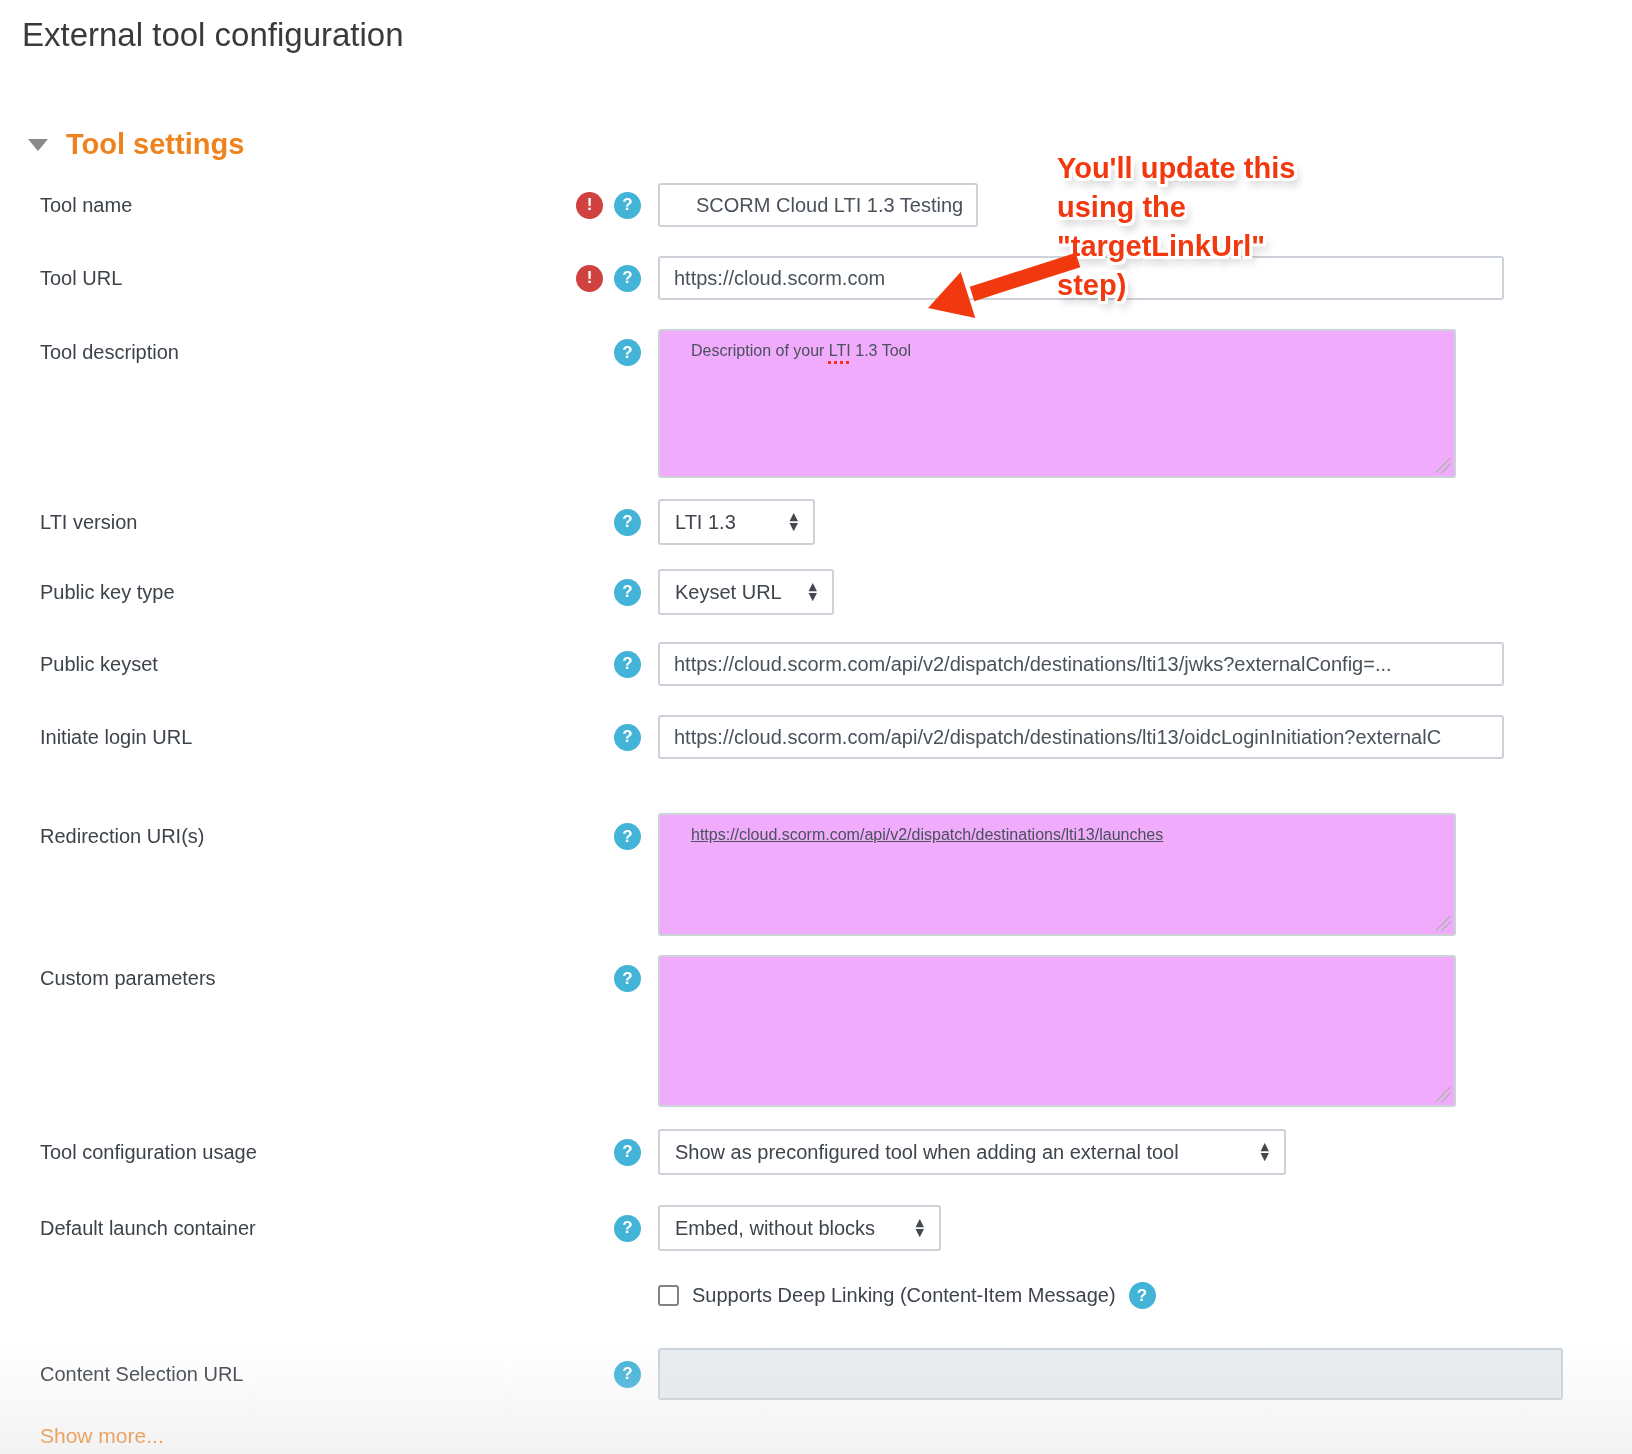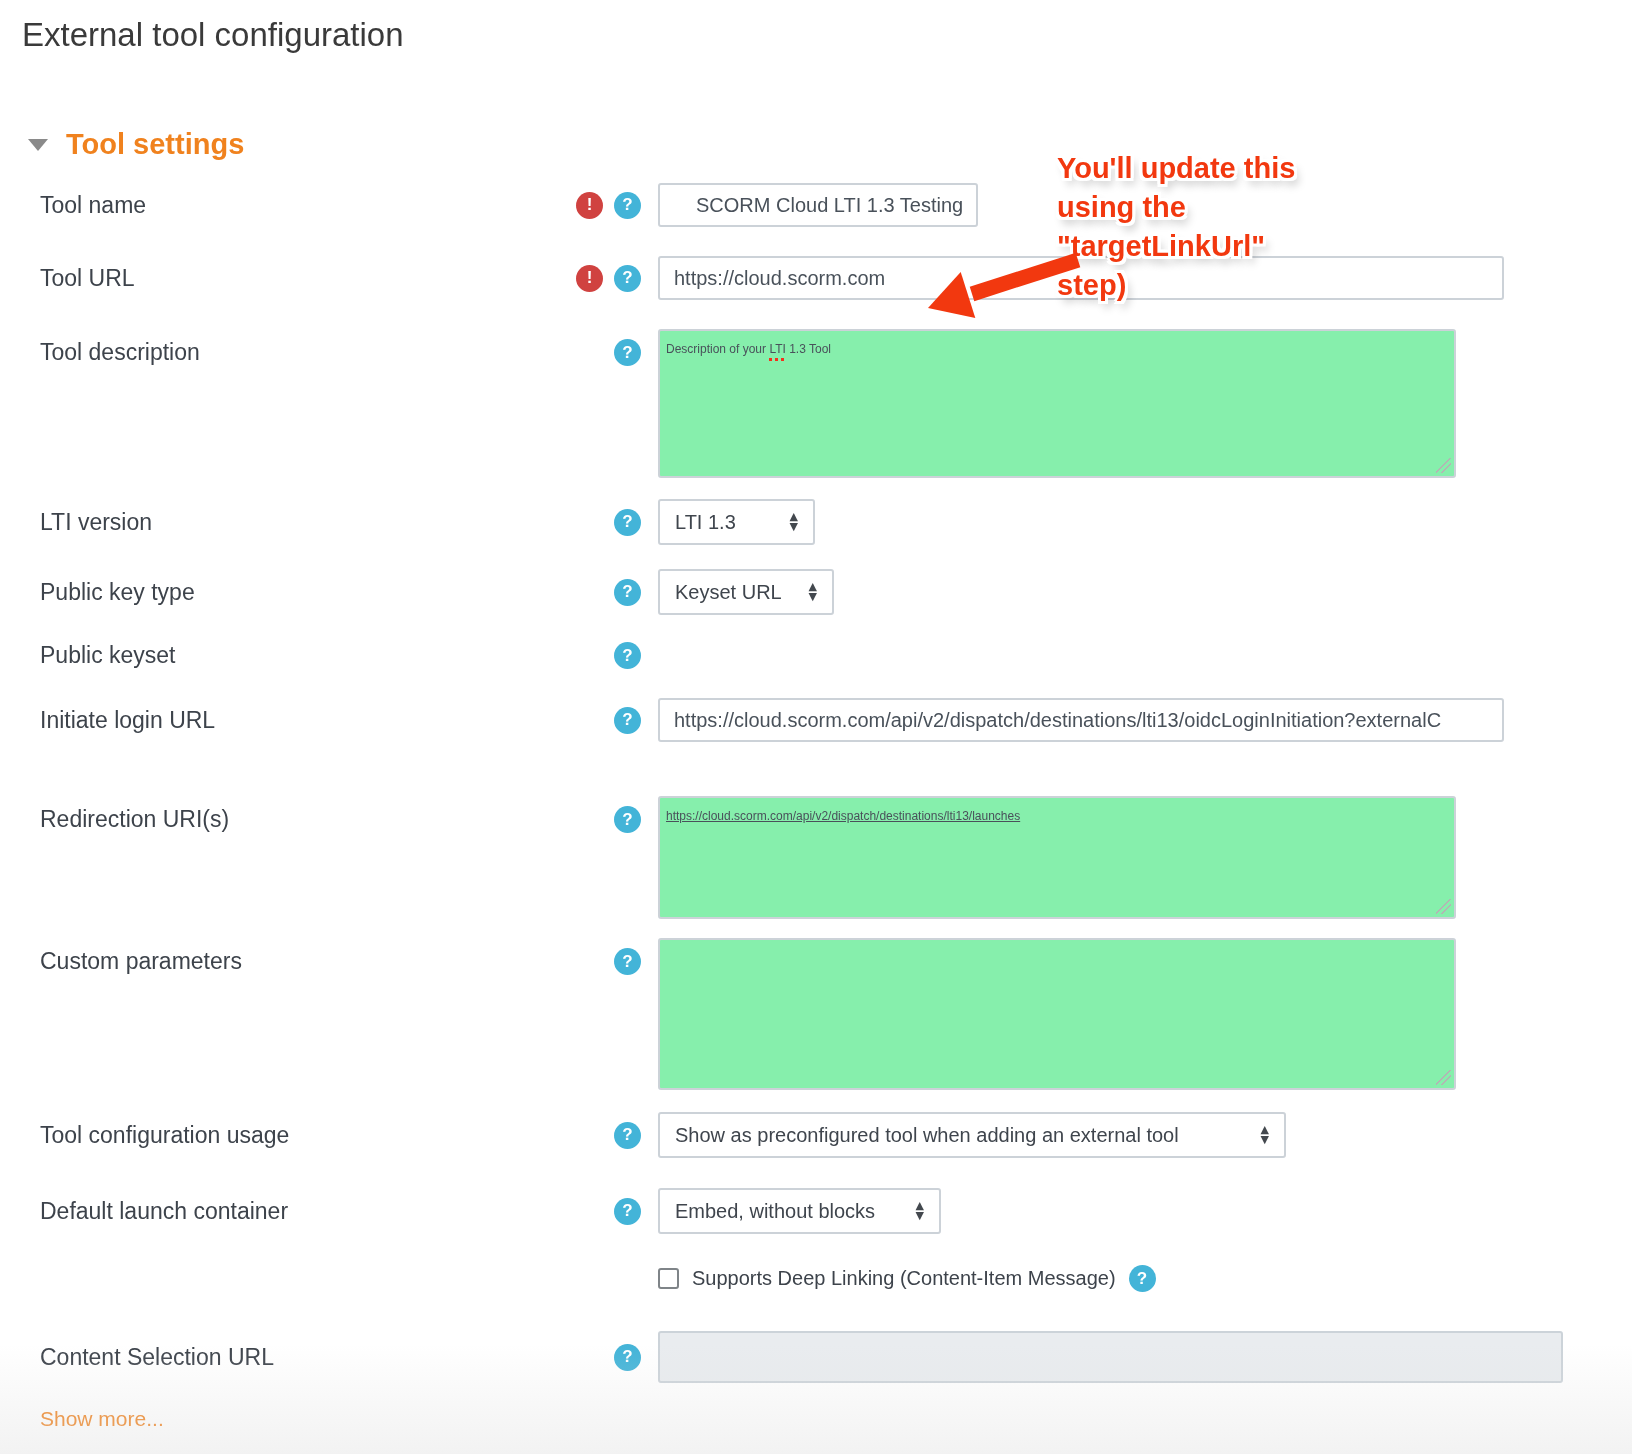--- a/index.html
+++ b/index.html
@@ -24,42 +24,42 @@
     border-top:12px solid #8a8a8a;
   }
   .section-title { font-size:29px; font-weight:700; color:#f0821e; }
 
   .form { margin-top:22px; }
 
   .row { display:flex; align-items:center; }
   .row.align-top { align-items:flex-start; }
   .label-col { flex:0 0 658px; display:flex; align-items:center; }
   .row.align-top .label-col { padding-top:10px; }
-  .label { margin-left:40px; font-size:23px; color:#3d434b; }
+  .label { margin-left:40px; font-size:20px; color:#3d434b; }
   .icons { margin-left:auto; display:flex; align-items:center; gap:11px; padding-right:17px; }
   .cicon {
     width:27px; height:27px; border-radius:50%; flex:0 0 27px;
     display:flex; align-items:center; justify-content:center;
     color:#fff; font-weight:700; font-size:17px; cursor:pointer; user-select:none;
   }
   .cicon.help { background:#43b4d8; }
   .cicon.required { background:#d04240; cursor:default; }
 
   .text-input {
     height:44px; border:2px solid #ccd2d8; border-radius:3px;
     padding:0 14px; font-size:20px; color:#49515a; background:#fff;
     font-family:inherit; white-space:nowrap; overflow:hidden;
   }
   input.text-input { outline:none; }
   .w-toolname { width:320px;padding-left:36px; }
   .w-wide { width:846px; }
 
   .textarea-box {
     width:798px; border:2px solid #ccd2d8; border-radius:3px;
-    padding:11px 6px; font-size:12px; color:#49515a; background:#86efac;
+    padding:11px 31px; font-size:16px; color:#49515a; background:#f0abfc;
     position:relative; overflow:hidden;
   }
   .h-desc { height:149px; }
   .h-redir { height:123px;text-decoration:underline; }
   .h-custom { height:152px; }
   .resize-handle {
     position:absolute; right:3px; bottom:3px; width:15px; height:15px; cursor:nwse-resize;
     background:
       linear-gradient(135deg,
         rgba(0,0,0,0) 0 45%, #b4b4b4 45% 52%,
@@ -219,20 +219,21 @@
     </div>
 
     
     <div class="row mb-a">
       <div class="label-col">
         <span class="label">Public keyset</span>
         <span class="icons">
           <span class="cicon help">?</span>
         </span>
       </div>
+      <input class="text-input w-wide" readonly="" spellcheck="false" value="https://cloud.scorm.com/api/v2/dispatch/destinations/lti13/jwks?externalConfig=..." style="">
     </div>
 
     
     <div class="row mb-e">
       <div class="label-col">
         <span class="label">Initiate login URL</span>
         <span class="icons">
           <span class="cicon help">?</span>
         </span>
       </div>

